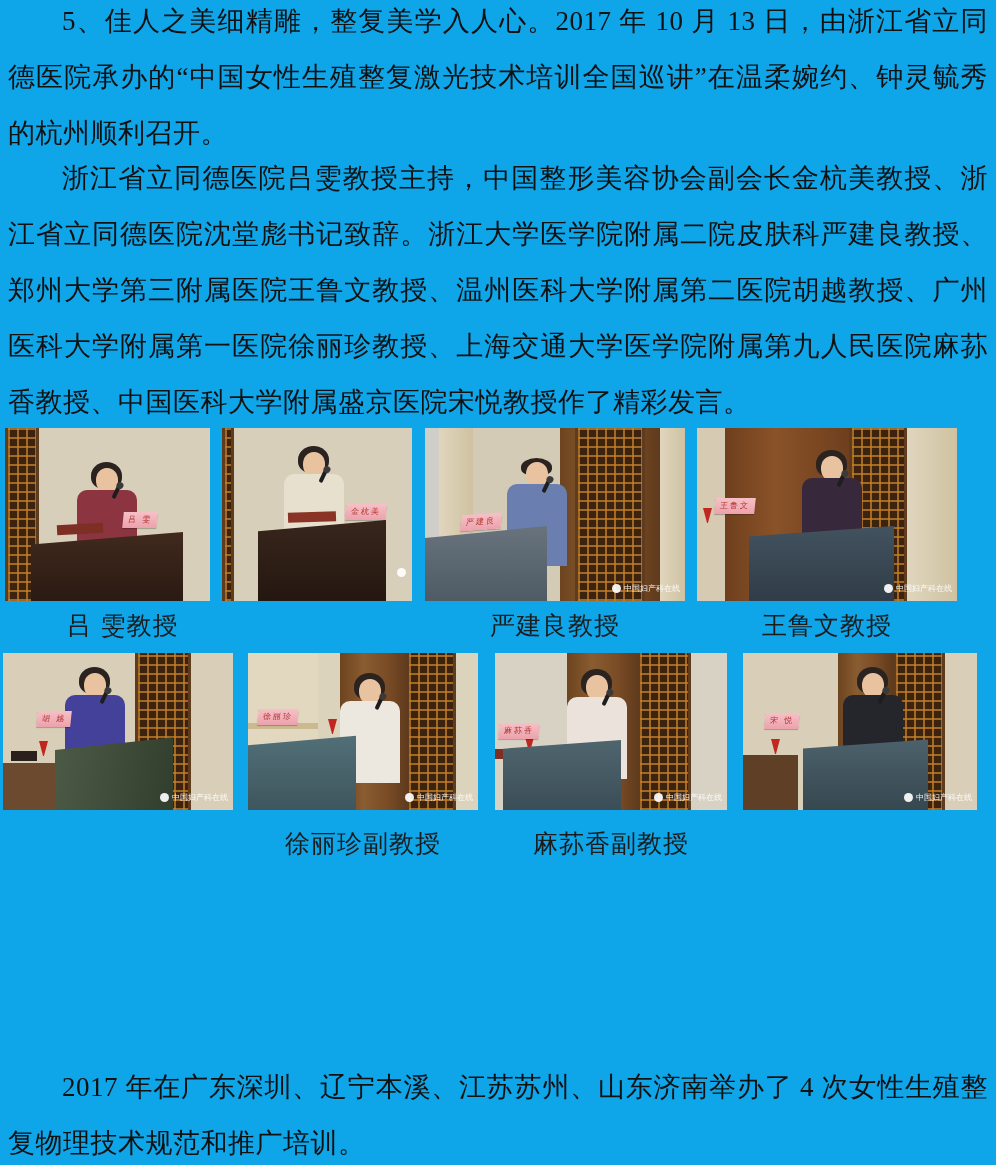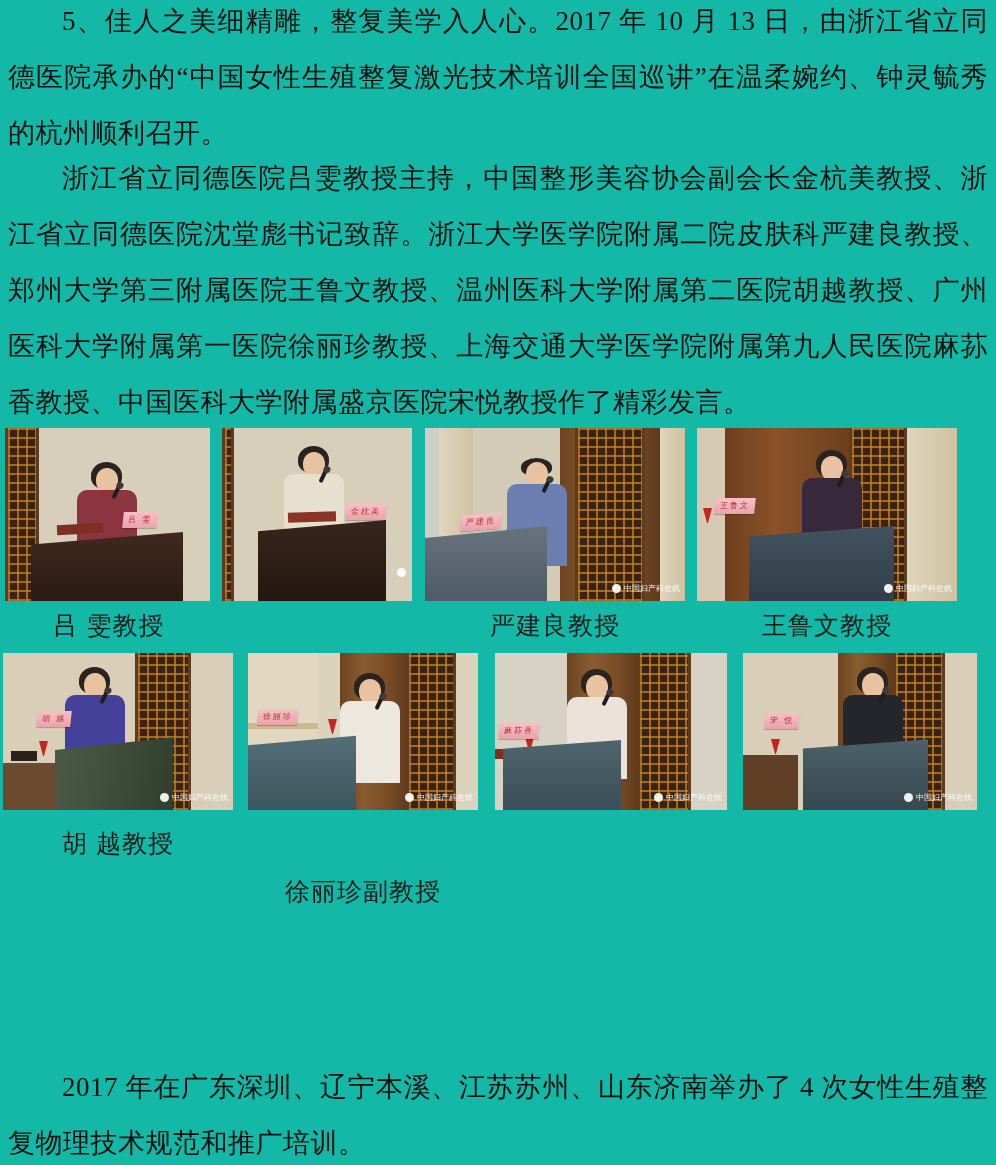--- a/index.html
+++ b/index.html
@@ -1,16 +1,16 @@
 <!DOCTYPE html>
 <html><head>
 <meta charset="utf-8">
 <style>
   html,body{margin:0;padding:0;background:#ffffff;}
-  .page{position:relative;width:996px;height:1165px;background:#14b8a6;overflow:hidden;
+  .page{position:relative;width:996px;height:1165px;background:#0ea5e9;overflow:hidden;
         font-family:"Liberation Serif","DejaVu Serif",serif;color:#111;}
   .para{position:absolute;left:8px;width:980px;font-size:27px;line-height:56px;
         text-align:justify;text-indent:2em;letter-spacing:0.5px;}
   .heading{position:absolute;left:8px;width:980px;font-size:27px;line-height:56px;
         font-weight:bold;font-family:"Liberation Sans","DejaVu Sans",sans-serif;
         text-indent:66px;letter-spacing:1px;}
   
   .scene{position:absolute;overflow:hidden;background:#d8cfba;}
   .strip{position:absolute;top:0;bottom:0;}
   .carved{background-color:#3c2310;
@@ -110,21 +110,21 @@
     </div>
     <div class="podium" style="left:52px;top:98px;width:145px;height:75px;background:linear-gradient(#42525f,#303d48);clip-path:polygon(0 14%,100% 0,100% 100%,0 100%)"></div>
     <div class="glass" style="left:6px;top:80px"></div>
     <div class="namecard" style="left:18px;top:70px">王鲁文</div>
     <div class="watermark">
       <span class="wm-icon"></span>
       <span>中国妇产科在线</span>
     </div>
   </div>
 
-  <div class="caption" style="left:6px;top:604px;width:205px">吕 雯教授</div>
+  <div class="caption" style="left:20px;top:604px;width:205px">吕 雯教授</div>
   <div class="caption" style="left:425px;top:604px;width:260px">严建良教授</div>
   <div class="caption" style="left:697px;top:604px;width:260px">王鲁文教授</div>
 
   <div class="scene" style="left:3px;top:653px;width:230px;height:157px;background:#d9cfb8">
     <div class="strip carved" style="left:132px;width:56px"></div>
     <div class="deskitem" style="left:0;top:110px;width:60px;height:47px;background:#6b4a30"></div>
     <div class="deskitem" style="left:8px;top:98px;width:26px;height:10px;background:#2a211c"></div>
     <div class="glass" style="left:36px;top:88px"></div>
     <div class="person" style="left:62px;top:14px;--cloth:#44419a">
       <span class="hair"></span>
@@ -191,18 +191,18 @@
       <span class="mic"></span>
     </div>
     <div class="podium" style="left:60px;top:82px;width:125px;height:75px;background:linear-gradient(#4d636d,#36474f);clip-path:polygon(0 18%,100% 6%,100% 100%,0 100%)"></div>
     <div class="namecard" style="left:22px;top:60px">宋 悦</div>
     <div class="watermark">
       <span class="wm-icon"></span>
       <span>中国妇产科在线</span>
     </div>
   </div>
 
-  <div class="caption" style="left:3px;top:822px;width:230px">胡 越教授</div>
-  <div class="caption" style="left:248px;top:870px;width:230px">徐丽珍副教授</div>
+  <div class="caption" style="left:248px;top:822px;width:230px">徐丽珍副教授</div>
+  <div class="caption" style="left:495px;top:822px;width:232px">麻荪香副教授</div>
 
   <div class="para" style="top:1059px">2017 年在广东深圳、辽宁本溪、江苏苏州、山东济南举办了 4 次女性生殖整复物理技术规范和推广培训。</div>
 
 </div>
 
 </body></html>

